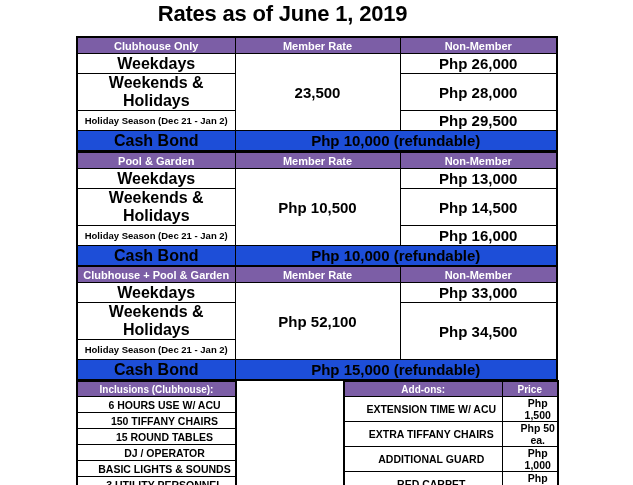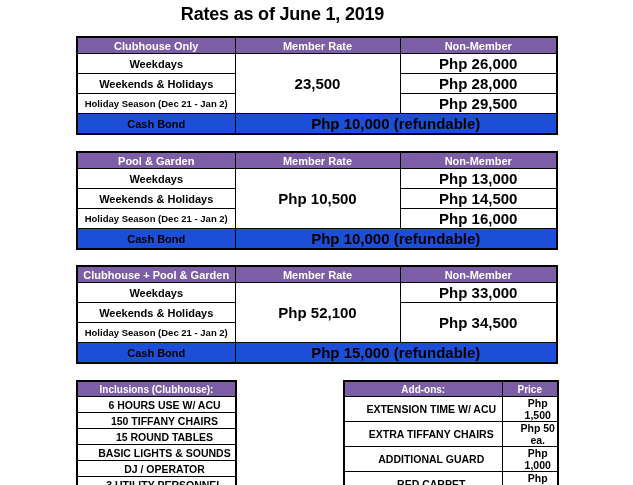--- a/index.html
+++ b/index.html
@@ -10,21 +10,21 @@
     background: #ffffff;
     font-family: "Liberation Sans", sans-serif;
     font-weight: bold;
     color: #000;
   }
   .page-title {
     position: absolute;
     top: 2px; left: 0;
     width: 565px;
     text-align: center;
-    font-size: 18px;
+    font-size: 22px;
     line-height: 24px;
     letter-spacing: -0.2px;
   }
   table {
     position: absolute;
     border-collapse: collapse;
     table-layout: fixed;
   }
   .rate-table {
     left: 76px;
@@ -37,21 +37,21 @@
     vertical-align: middle;
     padding: 0;
     overflow: hidden;
   }
   .rate-table thead th {
     background: #7C5EA6;
     color: #fff;
     font-size: 11px;
     height: 15px;
   }
-  .rate-table td.label { font-size: 11px; height: 19px; }
+  .rate-table td.label { font-size: 16px; height: 19px; }
   .rate-table td.small-label { font-size: 9.5px; }
   .rate-table td.big { font-size: 15px; }
   .rate-table tr.cash-row td { background: #1d4ed8; }
   .mini-table {
     border: 2px solid #000;
   }
   .mini-table th, .mini-table td {
     border: 1px solid #000;
     text-align: center;
     vertical-align: middle;
@@ -184,24 +184,24 @@
     <tr>
         <td>6 HOURS USE W/ ACU</td>
       </tr>
     <tr>
         <td>150 TIFFANY CHAIRS</td>
       </tr>
     <tr>
         <td>15 ROUND TABLES</td>
       </tr>
     <tr>
+        <td>DJ / OPERATOR</td>
+      </tr>
+    <tr>
         <td>BASIC LIGHTS &amp; SOUNDS</td>
-      </tr>
-    <tr>
-        <td>DJ / OPERATOR</td>
       </tr>
     <tr>
         <td>3 UTILITY PERSONNEL</td>
       </tr>
   </tbody>
 </table>
 
 <table class="mini-table" id="addons-table">
   <colgroup>
       <col style="width:158px">

